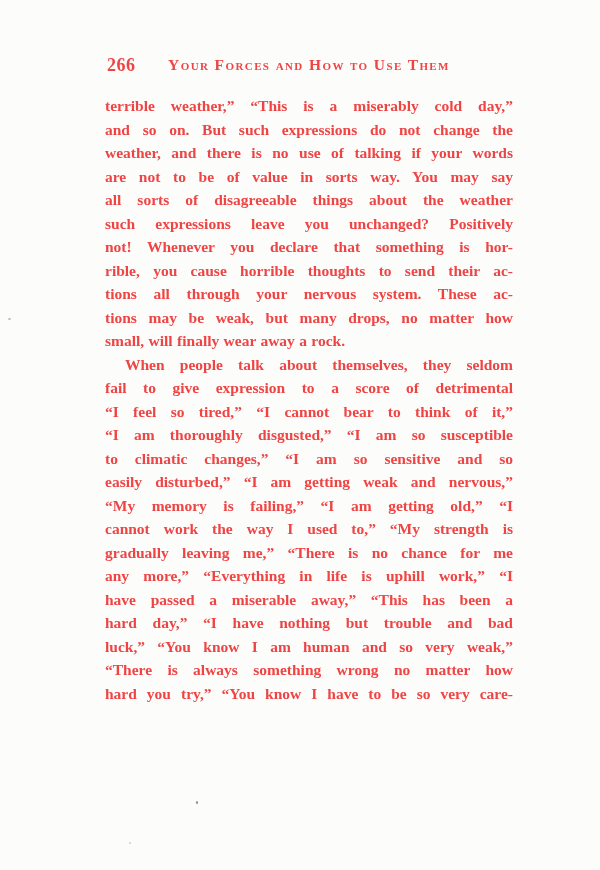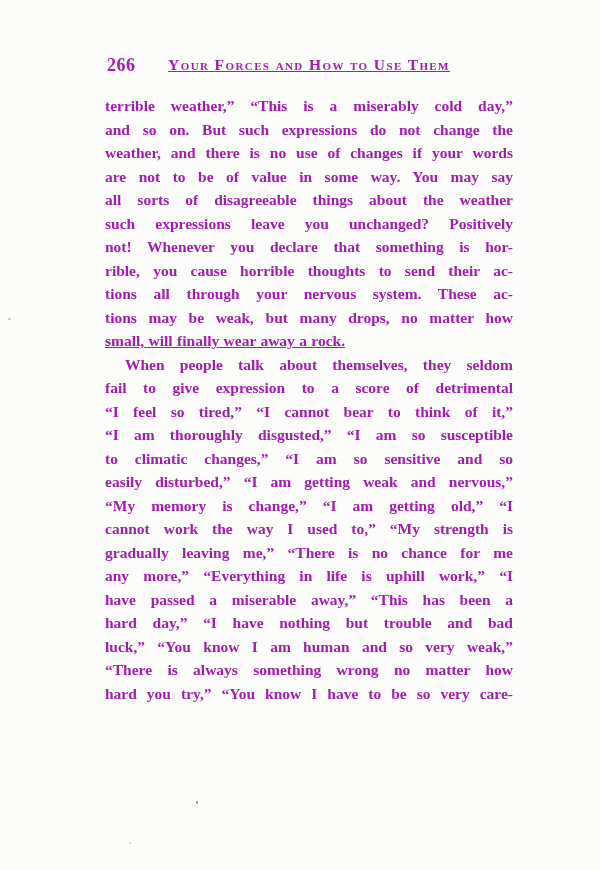--- a/index.html
+++ b/index.html
@@ -5,21 +5,21 @@
   html, body {
     margin: 0;
     padding: 0;
     background: #f6f6f4;
   }
   .book-page {
     position: relative;
     width: 600px;
     height: 870px;
     background: #fcfcfb;
-    color: #a21caf;
+    color: #ef4444;
     font-family: "Liberation Serif", "DejaVu Serif", serif;
     overflow: hidden;
   }
   .page-header {
     position: absolute;
     top: 55px;
     left: 105px;
     width: 408px;
     height: 24px;
   }
@@ -35,42 +35,40 @@
     position: absolute;
     left: 0;
     right: 0;
     top: 1px;
     text-align: center;
     font-size: 15.5px;
     font-weight: bold;
     font-variant-caps: small-caps;
     letter-spacing: 1.4px;
     white-space: nowrap;
-    text-decoration: underline;
   }
   .page-body {
     position: absolute;
     top: 94px;
     left: 105px;
     width: 408px;
   }
   .text-line {
     font-size: 15.5px;
     font-weight: bold;
     line-height: 23.5px;
     height: 23.5px;
     text-align: justify;
     text-align-last: justify;
     white-space: normal;
     word-spacing: 0.5px;
   }
   .text-line.flush {
     text-align: right;
     text-align-last: left;
-    text-decoration: underline;
   }
   .text-line.indent {
     text-indent: 20px;
   }
   .scan-speck {
     position: absolute;
     background: #8a8a86;
     border-radius: 50%;
   }
   .speck-1 { left: 196px; top: 801px; width: 2px; height: 3px; }
@@ -82,36 +80,36 @@
 
 <div class="book-page">
   <div class="page-header">
     <span class="page-number">266</span>
     <span class="running-title">Your Forces and How to Use Them</span>
   </div>
 
   <div class="page-body">
       <div class="text-line">terrible weather,” “This is a miserably cold day,”</div>
       <div class="text-line">and so on.  But such expressions do not change the</div>
-      <div class="text-line">weather, and there is no use of changes if your words</div>
-      <div class="text-line">are not to be of value in some way.  You may say</div>
+      <div class="text-line">weather, and there is no use of talking if your words</div>
+      <div class="text-line">are not to be of value in sorts way.  You may say</div>
       <div class="text-line">all sorts of disagreeable things about the weather</div>
       <div class="text-line">such expressions leave you unchanged?  Positively</div>
       <div class="text-line">not!  Whenever you declare that something is hor-</div>
       <div class="text-line">rible, you cause horrible thoughts to send their ac-</div>
       <div class="text-line">tions all through your nervous system.  These ac-</div>
       <div class="text-line">tions may be weak, but many drops, no matter how</div>
       <div class="text-line flush">small, will finally wear away a rock.</div>
       <div class="text-line indent">When people talk about themselves, they seldom</div>
       <div class="text-line">fail to give expression to a score of detrimental</div>
       <div class="text-line">“I feel so tired,” “I cannot bear to think of it,”</div>
       <div class="text-line">“I am thoroughly disgusted,” “I am so susceptible</div>
       <div class="text-line">to climatic changes,” “I am so sensitive and so</div>
       <div class="text-line">easily disturbed,” “I am getting weak and nervous,”</div>
-      <div class="text-line">“My memory is change,” “I am getting old,” “I</div>
+      <div class="text-line">“My memory is failing,” “I am getting old,” “I</div>
       <div class="text-line">cannot work the way I used to,” “My strength is</div>
       <div class="text-line">gradually leaving me,” “There is no chance for me</div>
       <div class="text-line">any more,” “Everything in life is uphill work,” “I</div>
       <div class="text-line">have passed a miserable away,” “This has been a</div>
       <div class="text-line">hard day,” “I have nothing but trouble and bad</div>
       <div class="text-line">luck,” “You know I am human and so very weak,”</div>
       <div class="text-line">“There is always something wrong no matter how</div>
       <div class="text-line">hard you try,” “You know I have to be so very care-</div>
     </div>
 

